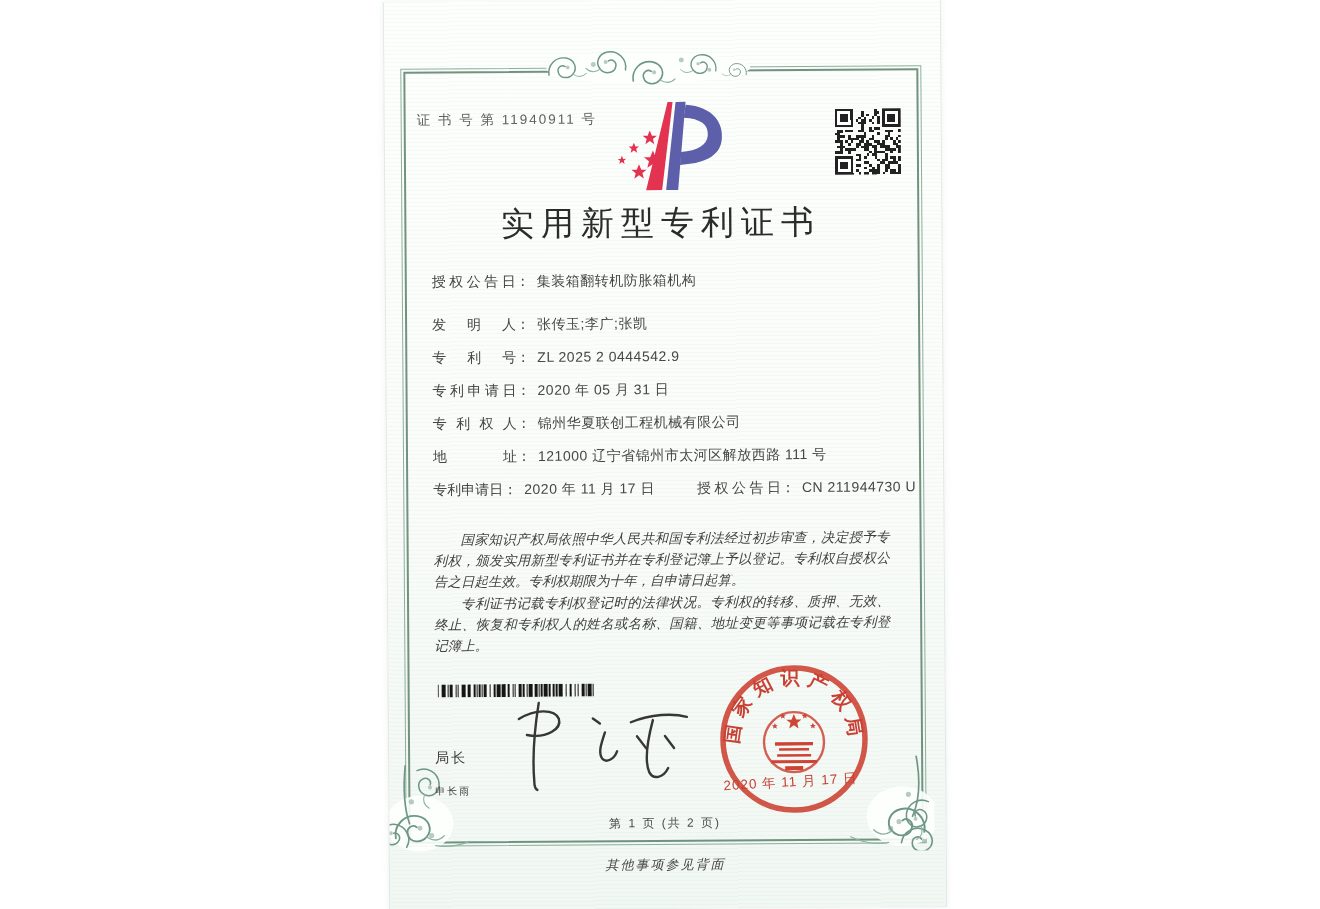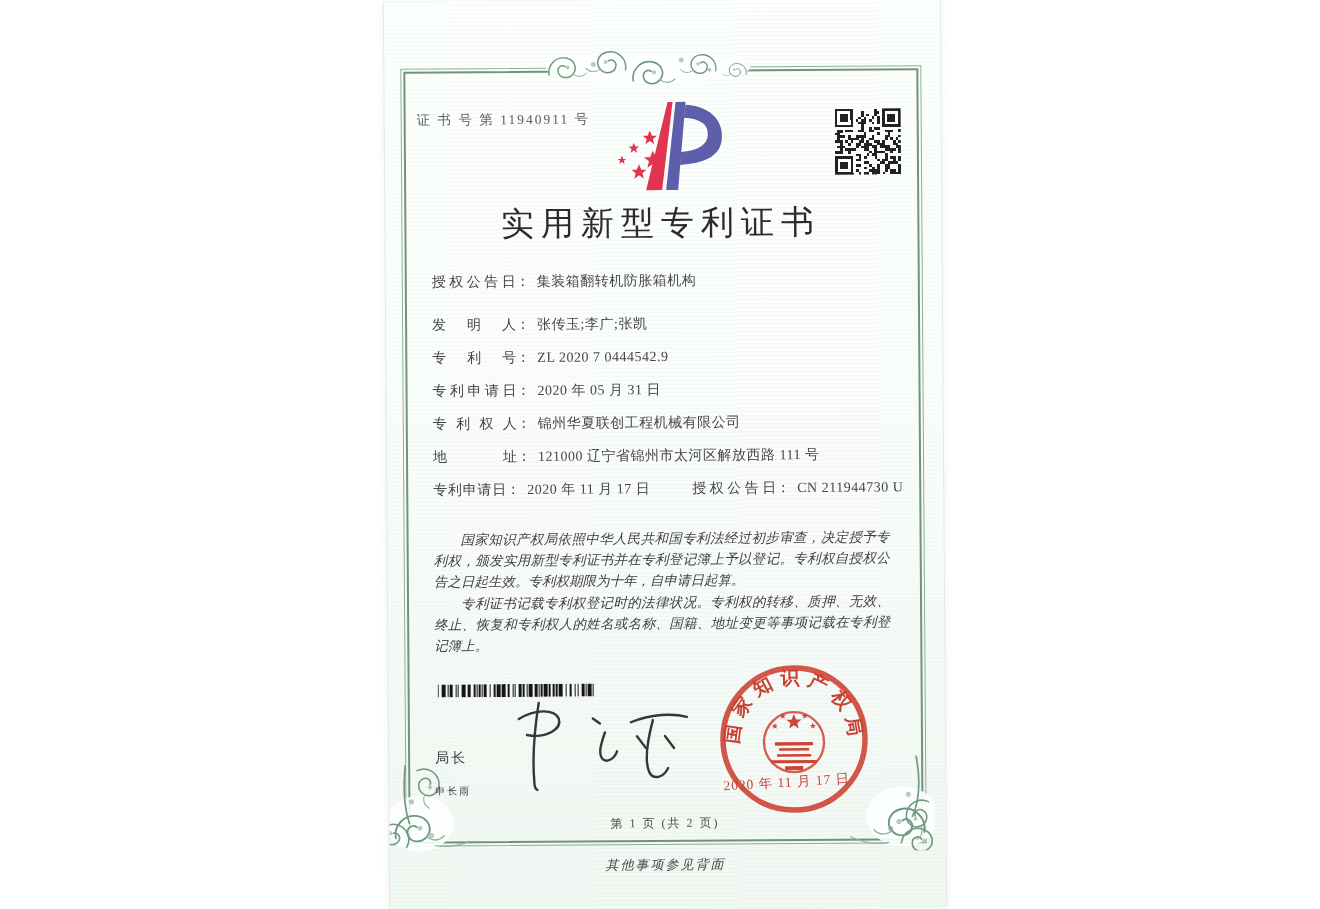--- a/index.html
+++ b/index.html
@@ -1,17 +1,17 @@
 <!DOCTYPE html>
 <html><head>
 <meta charset="utf-8">
 <style>
   html,body{margin:0;padding:0;background:#ffffff;}
   #stage{position:relative;width:1300px;height:909px;background:#ffffff;overflow:hidden;
-         font-family:Liberation Serif, serif;}
+         font-family:Liberation Sans, sans-serif;}
   
   #paper{position:absolute;left:386px;top:0;width:556px;height:909px;
          transform:rotate(-0.4deg);transform-origin:50% 50%;
          background:
            repeating-linear-gradient(180deg, rgba(120,170,145,0.055) 0 1px, rgba(255,255,255,0) 1px 4px),
            linear-gradient(180deg,#fdfffd 0%,#f9fcf9 55%,#f1f7f2 100%);
          border-left:1px solid #e2eae4;border-right:1px solid #e2eae4;
          box-shadow:0 0 6px rgba(160,180,168,.18);}
   
   .frame{position:absolute;left:16px;top:67px;width:519px;height:776px;
@@ -333,21 +333,21 @@
     <div class="title">实用新型专利证书</div>
 
     <div class="fields">
       <div class="field-row first">
         <span class="f-label">授权公告日</span><span class="f-colon">：</span><span class="f-value">集装箱翻转机防胀箱机构</span>
       </div>
       <div class="field-row gap-lg">
         <span class="f-label">发明人</span><span class="f-colon">：</span><span class="f-value">张传玉;李广;张凯</span>
       </div>
       <div class="field-row">
-        <span class="f-label">专利号</span><span class="f-colon">：</span><span class="f-value">ZL 2020 7 0444542.9</span>
+        <span class="f-label">专利号</span><span class="f-colon">：</span><span class="f-value">ZL 2025 2 0444542.9</span>
       </div>
       <div class="field-row">
         <span class="f-label">专利申请日</span><span class="f-colon">：</span><span class="f-value">2020 年 05 月 31 日</span>
       </div>
       <div class="field-row">
         <span class="f-label">专利权人</span><span class="f-colon">：</span><span class="f-value">锦州华夏联创工程机械有限公司</span>
       </div>
       <div class="field-row">
         <span class="f-label">地址</span><span class="f-colon">：</span><span class="f-value">121000 辽宁省锦州市太河区解放西路 111 号</span>
       </div>

